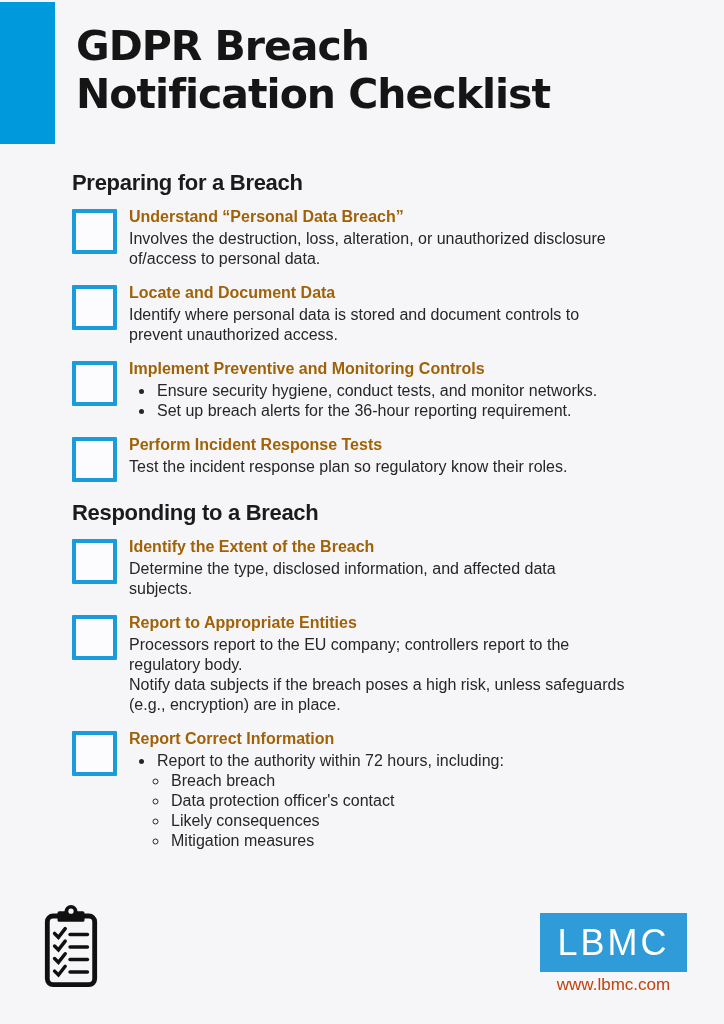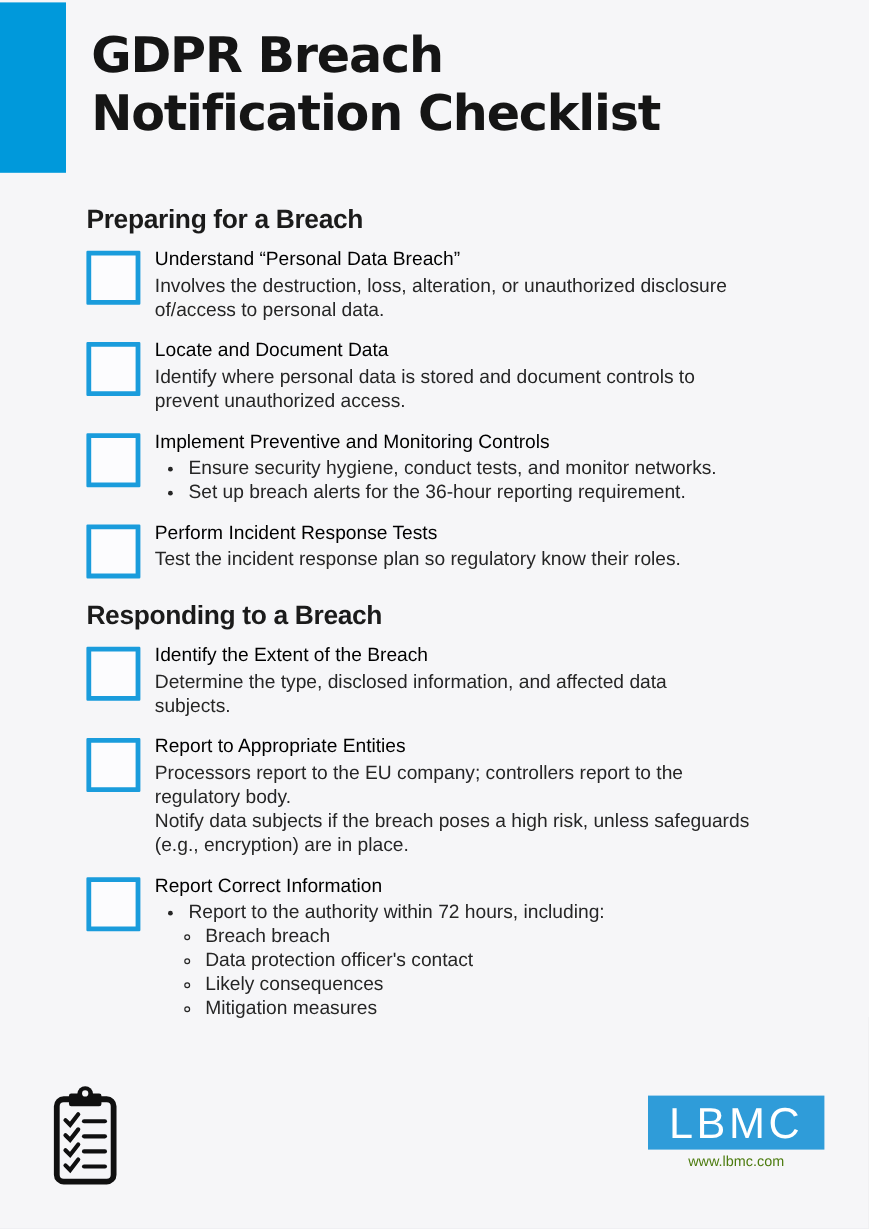--- a/index.html
+++ b/index.html
@@ -60,22 +60,22 @@
     margin-top: 2px;
     cursor: pointer;
   }
   .itext {
     width: 575px;
     font-size: 16px;
     line-height: 20px;
     color: var(--body-color, #262626);
   }
   .ititle {
-    font-weight: normal;
-    color: #000000;
+    font-weight: bold;
+    color: #a16207;
     margin-bottom: 2px;
   }
   .ibody { white-space: pre-line; }
   ul.bullets {
     list-style: disc;
     margin: 0;
     padding-left: 26px;
   }
   ul.bullets > li { padding-left: 2px; }
   ul.subbullets {
@@ -88,34 +88,34 @@
     position: absolute;
     left: 42px; top: 902px;
   }
   .logo-block {
     position: absolute;
     left: 540px; top: 913px;
     width: 147px;
     text-align: center;
   }
   .logo {
-    width: 147px; height: 45px;
+    width: 147px; height: 59px;
     background: var(--logo-bg, #2F9CD9);
     color: #FFFFFF;
     font-family: "Liberation Sans", sans-serif;
     font-size: 36px;
     letter-spacing: 3px;
     display: flex;
     align-items: center;
     justify-content: center;
   }
   .website {
     margin-top: 3px;
-    font-size: 12px;
-    color: #4d7c0f;
+    font-size: 17px;
+    color: #c2410c;
     cursor: pointer;
   }
 </style>
 </head>
 <body>
 
 <div class="page" style="--page-bg: #F6F6F8; --accent: #0099DB; --checkbox-border: #1A9CDC; --logo-bg: #2F9CD9; --title-color: #151515; --body-color: #262626;">
 
   <div class="accent-band"></div>
 

